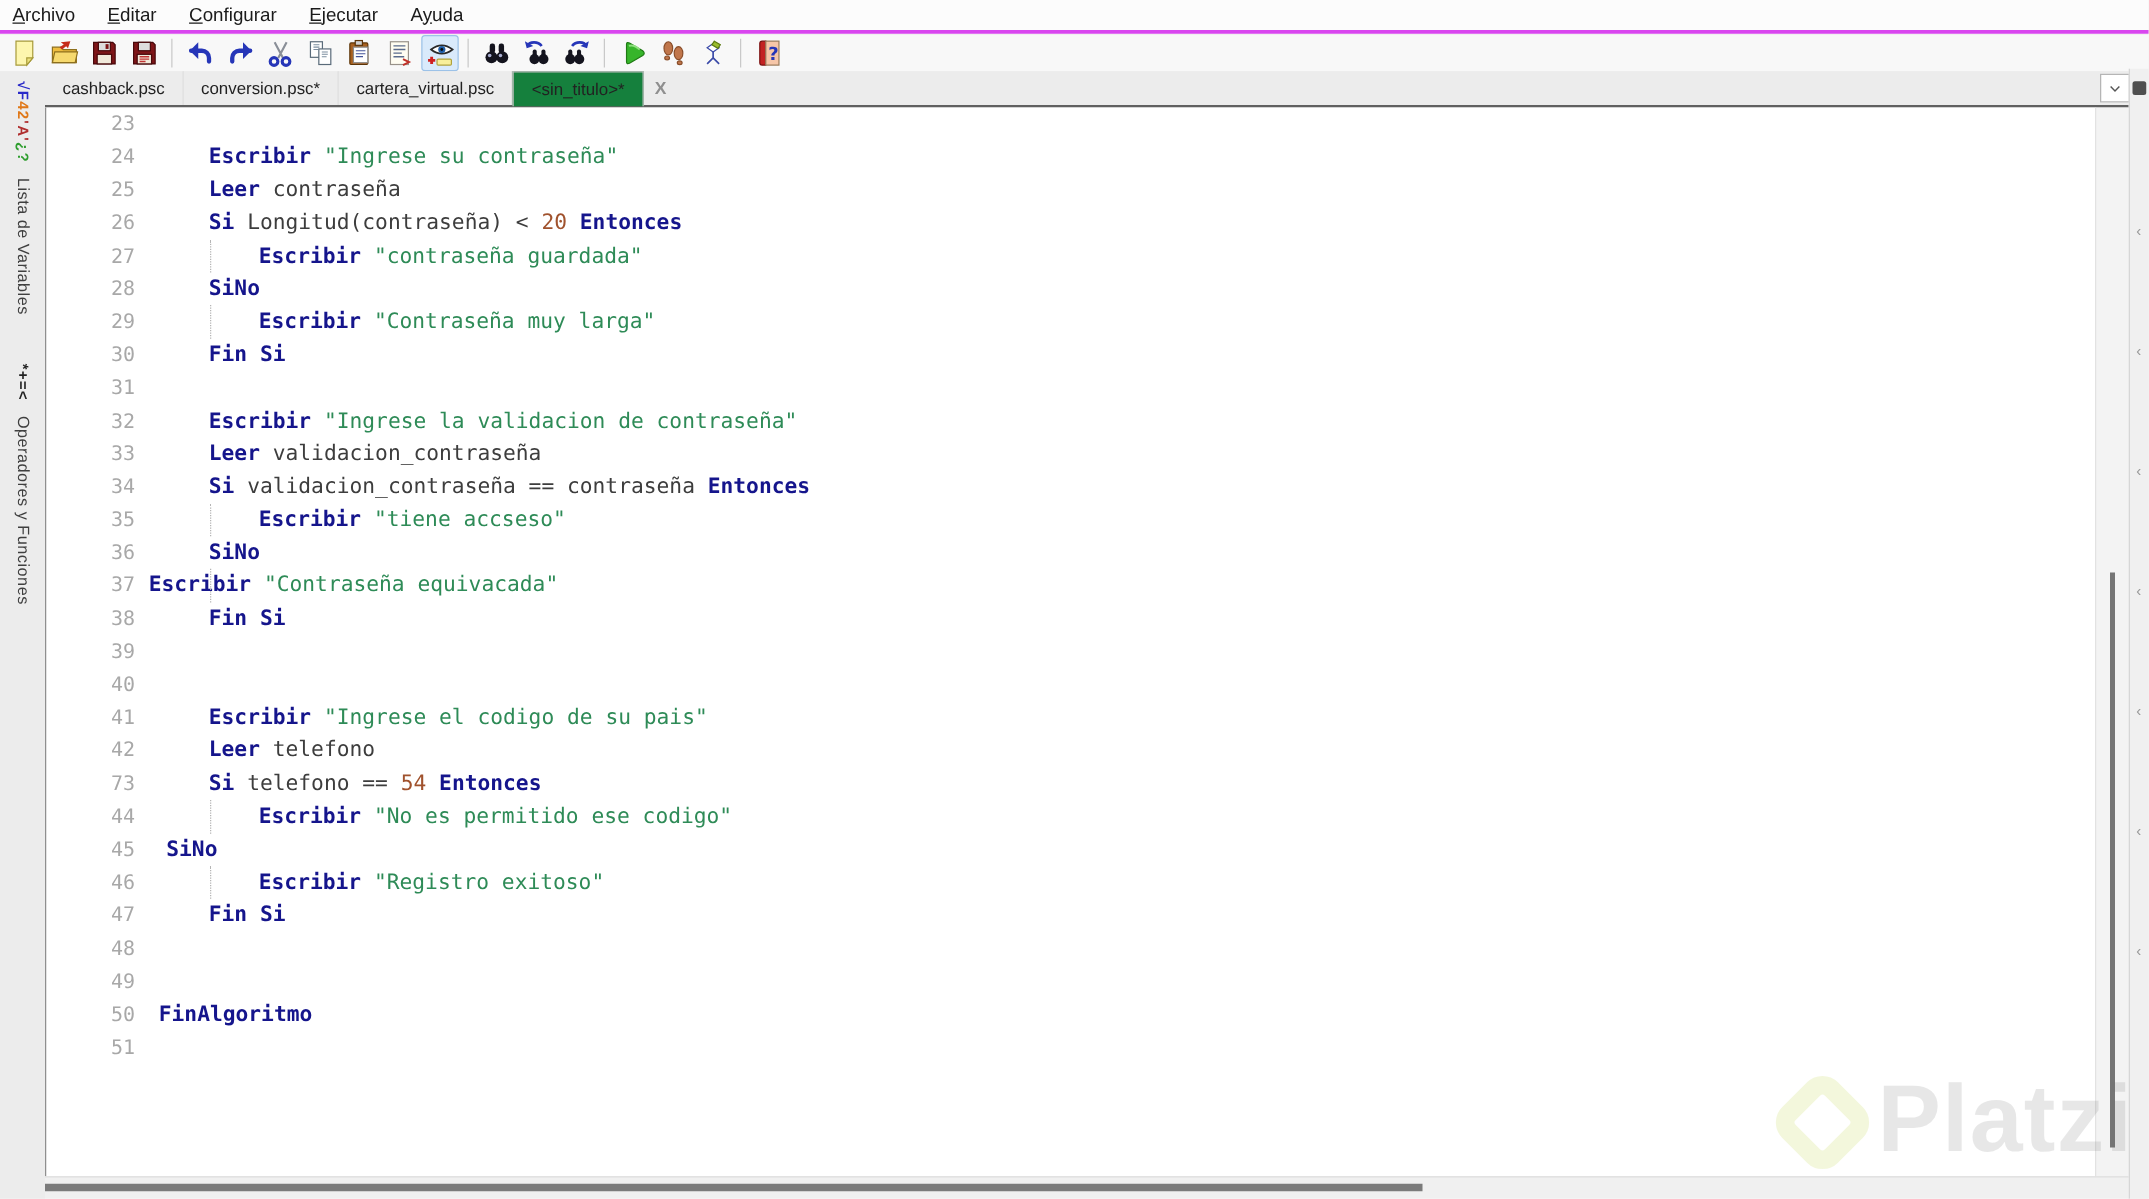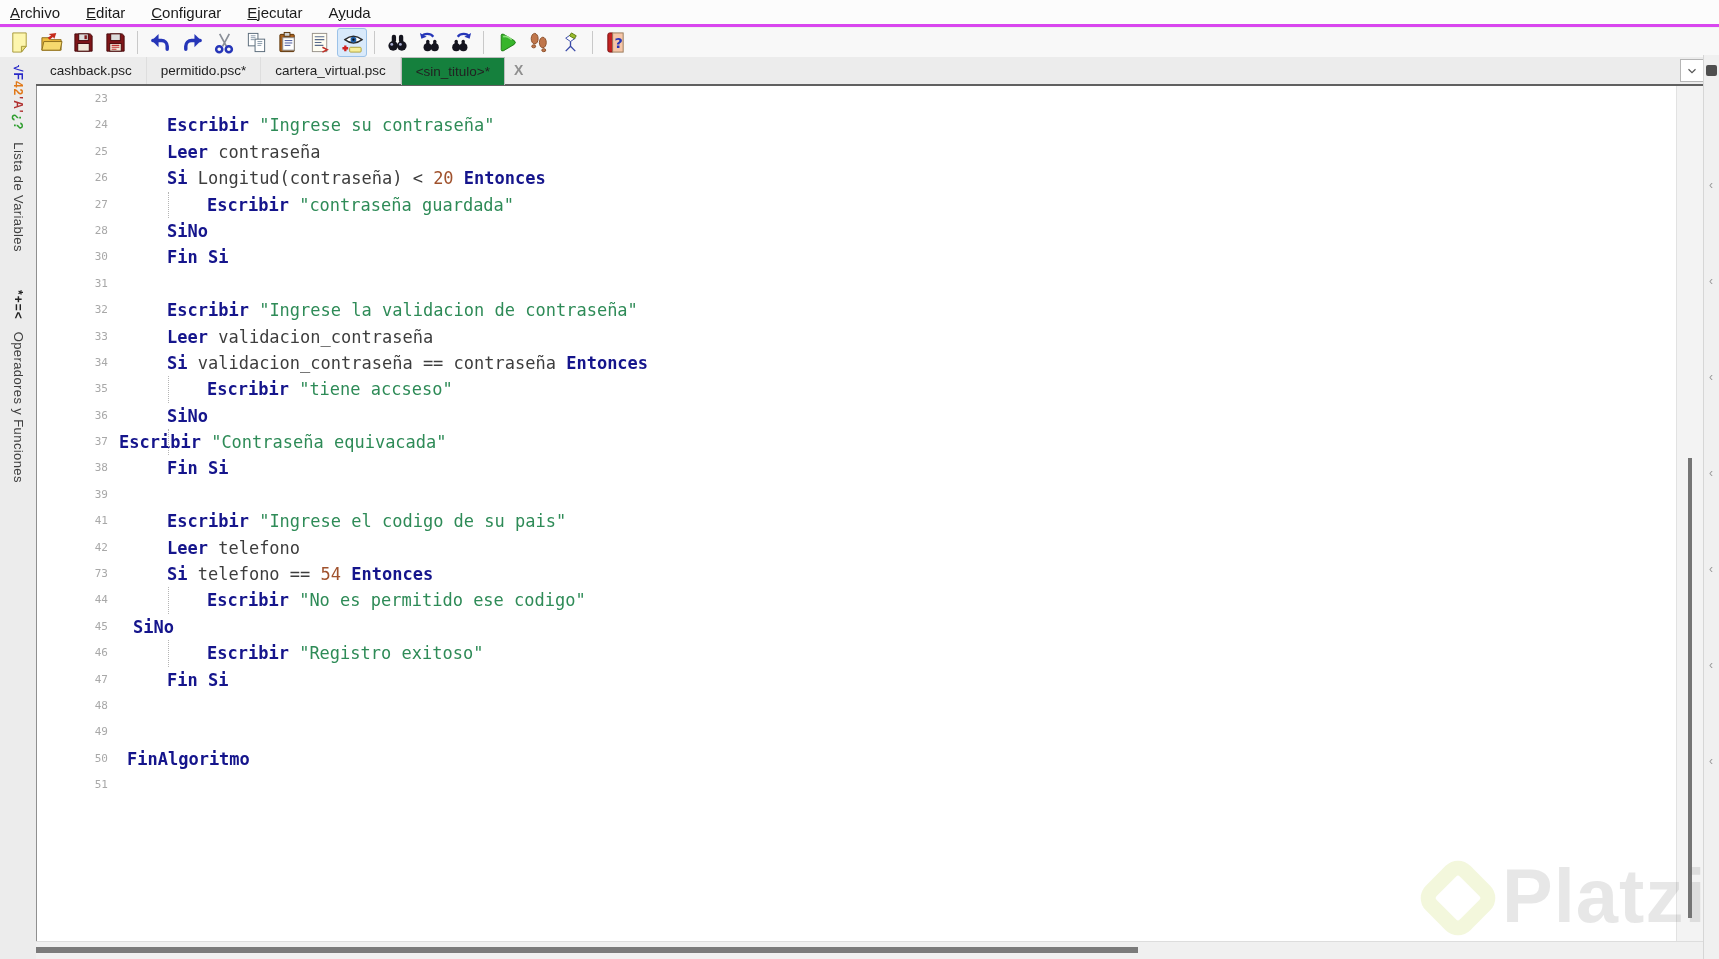--- a/index.html
+++ b/index.html
@@ -39,21 +39,21 @@
   .side-tab{writing-mode:vertical-rl;display:inline-block;margin:8px 0 26px 9px;cursor:default;}
   .side-ic{font-weight:bold;font-size:12px;letter-spacing:1px;padding-bottom:12px;}
   .side-ic span{display:inline;}
   .side-lb{font-size:13px;color:#3f3f3f;letter-spacing:0.4px;}
 
   
   .editor{position:absolute;left:36px;top:86px;width:1640px;height:855px;background:#fff;
           border-left:1px solid #8f8f8f;box-sizing:border-box;overflow:hidden;
           font-family:"DejaVu Sans Mono",monospace;}
   .crow{position:relative;height:26.4px;line-height:26.4px;font-size:17px;white-space:pre;}
-  .ln{position:absolute;left:0;top:0;width:71px;text-align:right;color:var(--lnc,#a8a8a8);font-size:11px;}
+  .ln{position:absolute;left:0;top:0;width:71px;text-align:right;color:var(--lnc,#a8a8a8);font-size:16px;}
   .guide{position:absolute;left:131px;top:0;height:100%;border-left:1px dotted #b5b5b5;}
   .tok-k{color:var(--kw,#15158c);font-weight:bold;}
   .tok-s{color:var(--str,#2e8b57);}
   .tok-n{color:var(--num,#a0522d);}
   .tok-i{color:var(--idc,#3d3d3d);}
 
   
   .vscroll{position:absolute;left:1676px;top:86px;width:27px;height:855px;background:#f3f3f3;
            border-left:1px solid #e2e2e2;box-sizing:border-box;}
   .vthumb{position:absolute;left:11px;top:372px;width:4px;height:460px;background:#757575;}
@@ -269,45 +269,47 @@
     </div>
   </div>
 
 <div class="tab-bar">
   <div class="tab-dd">
     <svg viewBox="0 0 24 24">
         <path d="M6 9l6 6 6-6" fill="none" stroke="#555" stroke-width="2"></path>
       </svg>
   </div>
 <div class="tab"><span>cashback.psc</span></div>
-    <div class="tab"><span>permitido.psc*</span></div>
+    <div class="tab"><span>conversion.psc*</span></div>
     <div class="tab"><span>cartera_virtual.psc</span></div>
     <div class="tab active"><span>&lt;sin_titulo&gt;*</span></div>
     <span class="tab-close">X</span>
   </div>
 
 <div class="side-panel"><div class="side-tab"><span class="side-ic"><span style="color: rgb(41, 41, 200);">√F</span><span style="color: rgb(224, 120, 24);">42</span><span style="color: rgb(176, 48, 48);">'A'</span><span style="color: rgb(47, 158, 47);">¿?</span></span><span class="side-lb">Lista de Variables</span></div><div class="side-tab"><span class="side-ic"><span style="color: rgb(34, 34, 34);">*+=&lt;</span></span><span class="side-lb">Operadores y Funciones</span></div></div>
 
 <div class="editor">
     <div class="crow" style="padding-left: 130px;"><span class="ln">23</span></div>
     <div class="crow" style="padding-left: 130px;"><span class="ln">24</span><span class="tok-k">Escribir</span><span class="tok-i"> </span><span class="tok-s">"Ingrese su contraseña"</span></div>
     <div class="crow" style="padding-left: 130px;"><span class="ln">25</span><span class="tok-k">Leer</span><span class="tok-i"> contraseña</span></div>
     <div class="crow" style="padding-left: 130px;"><span class="ln">26</span><span class="tok-k">Si</span><span class="tok-i"> Longitud(contraseña) &lt; </span><span class="tok-n">20</span><span class="tok-i"> </span><span class="tok-k">Entonces</span></div>
     <div class="crow" style="padding-left: 170px;"><span class="ln">27</span><span class="guide"></span><span class="tok-k">Escribir</span><span class="tok-i"> </span><span class="tok-s">"contraseña guardada"</span></div>
     <div class="crow" style="padding-left: 130px;"><span class="ln">28</span><span class="tok-k">SiNo</span></div>
+    <div class="crow" style="padding-left: 170px;"><span class="ln">29</span><span class="guide"></span><span class="tok-k">Escribir</span><span class="tok-i"> </span><span class="tok-s">"Contraseña muy larga"</span></div>
     <div class="crow" style="padding-left: 130px;"><span class="ln">30</span><span class="tok-k">Fin Si</span></div>
     <div class="crow" style="padding-left: 130px;"><span class="ln">31</span></div>
     <div class="crow" style="padding-left: 130px;"><span class="ln">32</span><span class="tok-k">Escribir</span><span class="tok-i"> </span><span class="tok-s">"Ingrese la validacion de contraseña"</span></div>
     <div class="crow" style="padding-left: 130px;"><span class="ln">33</span><span class="tok-k">Leer</span><span class="tok-i"> validacion_contraseña</span></div>
     <div class="crow" style="padding-left: 130px;"><span class="ln">34</span><span class="tok-k">Si</span><span class="tok-i"> validacion_contraseña == contraseña </span><span class="tok-k">Entonces</span></div>
     <div class="crow" style="padding-left: 170px;"><span class="ln">35</span><span class="guide"></span><span class="tok-k">Escribir</span><span class="tok-i"> </span><span class="tok-s">"tiene accseso"</span></div>
     <div class="crow" style="padding-left: 130px;"><span class="ln">36</span><span class="tok-k">SiNo</span></div>
     <div class="crow" style="padding-left: 82px;"><span class="ln">37</span><span class="guide"></span><span class="tok-k">Escribir</span><span class="tok-i"> </span><span class="tok-s">"Contraseña equivacada"</span></div>
     <div class="crow" style="padding-left: 130px;"><span class="ln">38</span><span class="tok-k">Fin Si</span></div>
     <div class="crow" style="padding-left: 130px;"><span class="ln">39</span></div>
+    <div class="crow" style="padding-left: 130px;"><span class="ln">40</span></div>
     <div class="crow" style="padding-left: 130px;"><span class="ln">41</span><span class="tok-k">Escribir</span><span class="tok-i"> </span><span class="tok-s">"Ingrese el codigo de su pais"</span></div>
     <div class="crow" style="padding-left: 130px;"><span class="ln">42</span><span class="tok-k">Leer</span><span class="tok-i"> telefono</span></div>
     <div class="crow" style="padding-left: 130px;"><span class="ln">73</span><span class="tok-k">Si</span><span class="tok-i"> telefono == </span><span class="tok-n">54</span><span class="tok-i"> </span><span class="tok-k">Entonces</span></div>
     <div class="crow" style="padding-left: 170px;"><span class="ln">44</span><span class="guide"></span><span class="tok-k">Escribir</span><span class="tok-i"> </span><span class="tok-s">"No es permitido ese codigo"</span></div>
     <div class="crow" style="padding-left: 96px;"><span class="ln">45</span><span class="tok-k">SiNo</span></div>
     <div class="crow" style="padding-left: 170px;"><span class="ln">46</span><span class="guide"></span><span class="tok-k">Escribir</span><span class="tok-i"> </span><span class="tok-s">"Registro exitoso"</span></div>
     <div class="crow" style="padding-left: 130px;"><span class="ln">47</span><span class="tok-k">Fin Si</span></div>
     <div class="crow" style="padding-left: 130px;"><span class="ln">48</span></div>
     <div class="crow" style="padding-left: 130px;"><span class="ln">49</span></div>
     <div class="crow" style="padding-left: 90px;"><span class="ln">50</span><span class="tok-k">FinAlgoritmo</span></div>

